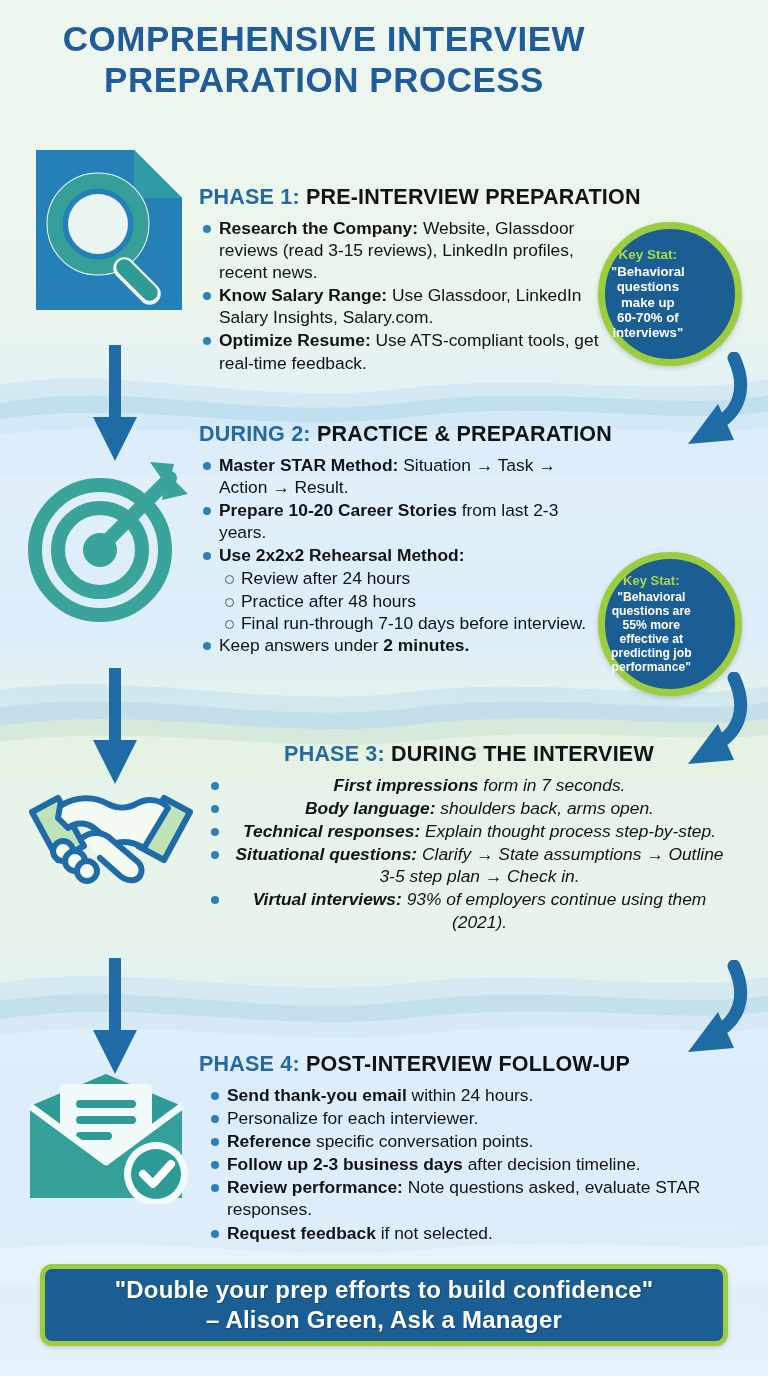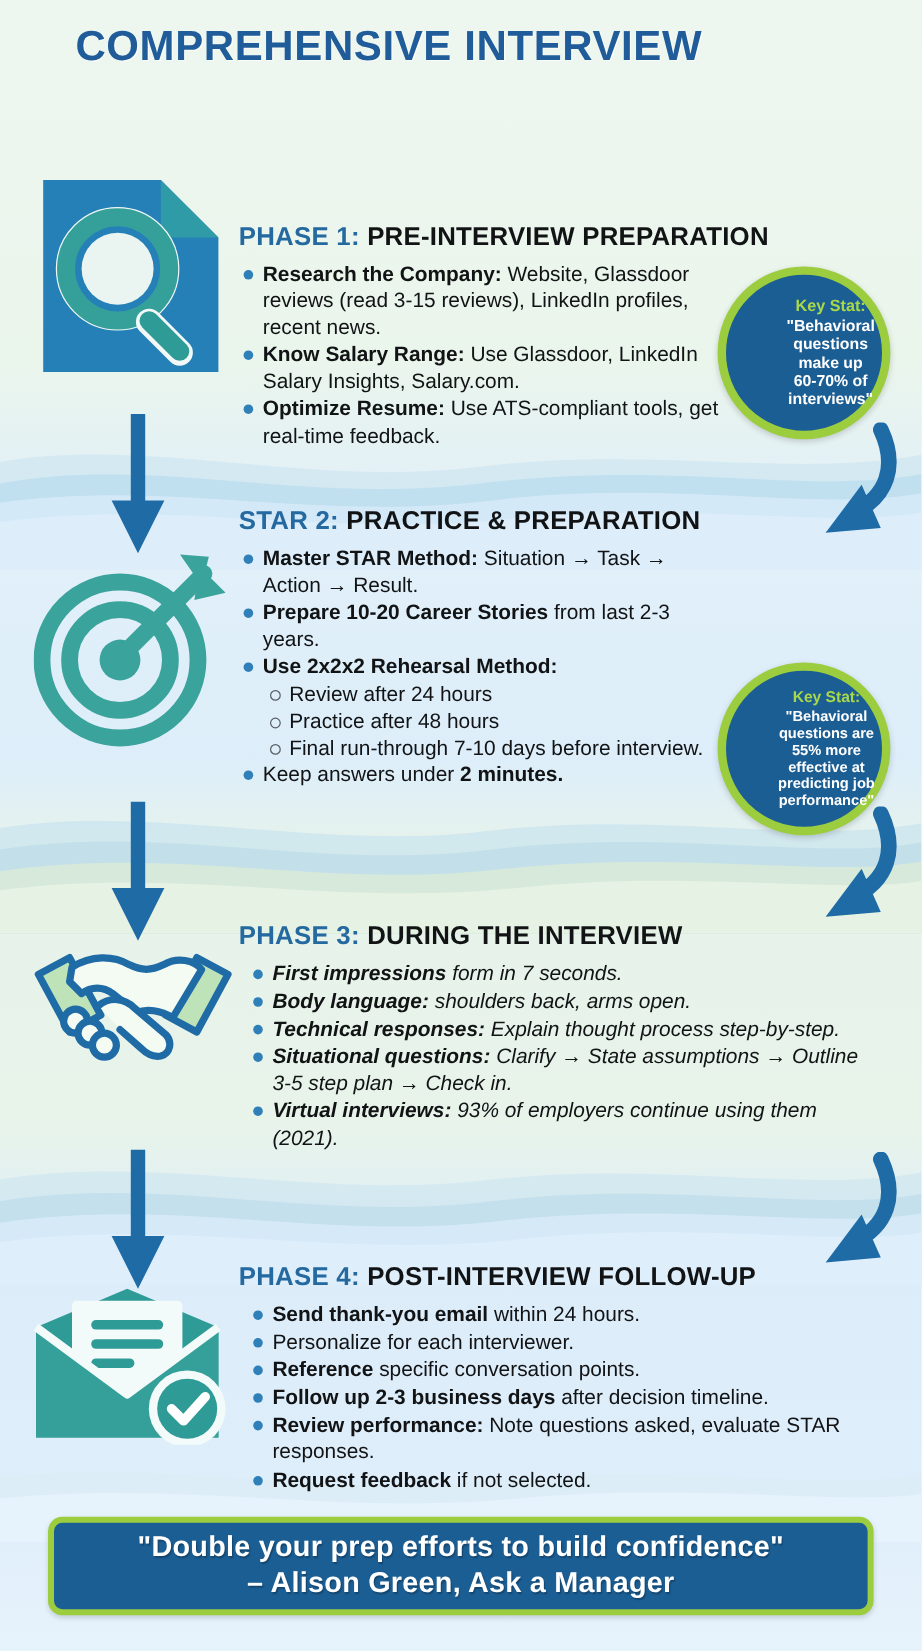--- a/index.html
+++ b/index.html
@@ -101,21 +101,21 @@
 
   
   .keystat {
     position: absolute;
     width: 144px; height: 144px;
     border-radius: 50%;
     background: #1b5e94;
     border: 7px solid #9ccd3f;
     display: flex;
     align-items: center;
-    justify-content: flex-end;
+    justify-content: flex-start;
     text-align: center;
     box-shadow: 0 2px 5px rgba(0,0,0,0.18);
   }
   .keystat .inner { padding: 0 6px; }
   .keystat .kslabel {
     display: block;
     color: #a8d84a;
     font-weight: bold;
     font-size: 13.5px;
     line-height: 1.15;
@@ -195,20 +195,21 @@
   <div class="waves" style="top:1215px;height:70px;">
     <svg width="768" height="70" viewBox="0 0 768 70" preserveAspectRatio="none">
       <path d="M0,16 C140,0 280,34 420,18 C560,4 680,28 768,14 L768,70 L0,70 Z" fill="#dcecf8" opacity="0.8"></path>
       <path d="M0,34 C150,18 280,48 430,34 C580,20 700,40 768,30 L768,70 L0,70 Z" fill="#e6f3fc"></path>
     </svg>
   </div>
 
   <div class="header">
     <h1>
       <span>COMPREHENSIVE INTERVIEW</span><br>
+      <span>PREPARATION PROCESS</span>
     </h1>
   </div>
 
   <div class="icon-wrap" style="left:30px; top:140px;">
     <svg width="160" height="180" viewBox="0 0 160 180">
       <path d="M6,10 L104,10 L152,58 L152,170 L6,170 Z" fill="#2580b8"></path>
       <path d="M104,10 L152,58 L104,58 Z" fill="#2f9ba6"></path>
       <g>
         <circle cx="68" cy="84" r="47" fill="none" stroke="#f2f8f7" stroke-width="9"></circle>
         <circle cx="68" cy="84" r="43" fill="none" stroke="#35a09a" stroke-width="15"></circle>
@@ -270,21 +271,21 @@
       <circle cx="72" cy="92" r="17" fill="#3aa39b"></circle>
       <path d="M70,92 L142,20" stroke="#3aa39b" stroke-width="14" stroke-linecap="round" fill="none"></path>
       <path d="M138,14 L160,36 L134,42 Z" fill="#3aa39b"></path>
       <path d="M122,4 L146,6 L140,30 Z" fill="#3aa39b"></path>
       <path d="M62,84 L84,84 L62,106 Z" fill="#3aa39b"></path>
     </svg>
   </div>
 
   <div class="phase" style="left:199px; top:422px; width:520px;">
     <div class="phase-heading">
-      <span class="pfx">STAR 2:</span>
+      <span class="pfx">DURING 2:</span>
       <span>PRACTICE &amp; PREPARATION</span>
     </div>
     <div class="bullets" style="width:390px;">
       <div class="bullet">
         <b>Master STAR Method:</b><span> Situation → Task → Action → Result.</span>
       </div>
       <div class="bullet">
         <b>Prepare 10-20 Career Stories</b><span> from last 2-3 years.</span>
       </div>
       <div class="bullet">
@@ -337,21 +338,21 @@
       <g fill="#f4fbf3" stroke="#1f6ba6" stroke-width="6" stroke-linejoin="round" stroke-linecap="round">
         <path d="M38,24 C54,14 72,14 86,22 C96,27 104,27 114,22 C126,15 140,18 146,26 L122,66 C112,60 100,58 92,62 L72,46 C64,40 54,40 46,46 L36,36 Z"></path>
         <path d="M60,56 C70,48 82,50 90,58 L116,80 C122,86 120,96 112,98 C106,99 100,96 96,92 L78,76"></path>
         <path d="M48,62 C44,58 38,58 34,62 C30,66 30,72 34,76 C38,80 44,80 48,76 C52,72 52,66 48,62Z"></path>
         <path d="M60,72 C56,68 50,68 46,72 C42,76 42,82 46,86 C50,90 56,90 60,86 C64,82 64,76 60,72Z"></path>
         <path d="M72,82 C68,78 62,78 58,82 C54,86 54,92 58,96 C62,100 68,100 72,96 C76,92 76,86 72,82Z"></path>
       </g>
     </svg>
   </div>
 
-  <div class="phase" style="left:199px; top:768px; width:540px;">
+  <div class="phase" style="left:199px; top:742px; width:540px;text-align:center;">
     <div class="phase-heading">
       <span class="pfx">PHASE 3:</span>
       <span>DURING THE INTERVIEW</span>
     </div>
     <div class="bullets" style="width:525px; margin-left:8px;font-style:italic;">
       <div class="bullet">
         <b>First impressions</b><span> form in 7 seconds.</span>
       </div>
       <div class="bullet">
         <b>Body language:</b><span> shoulders back, arms open.</span>

